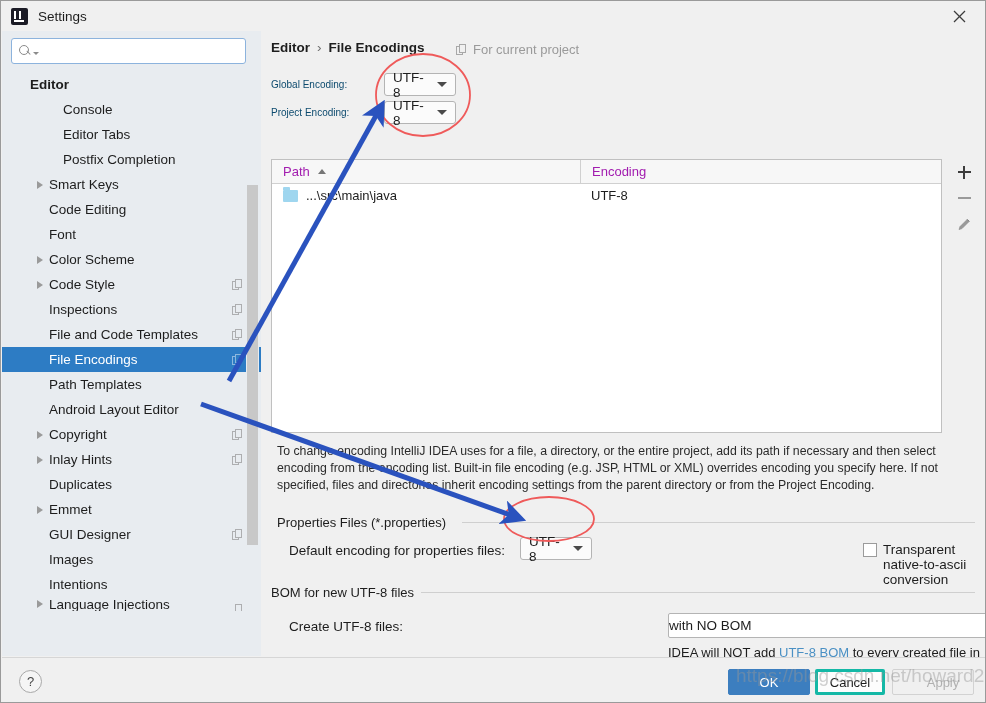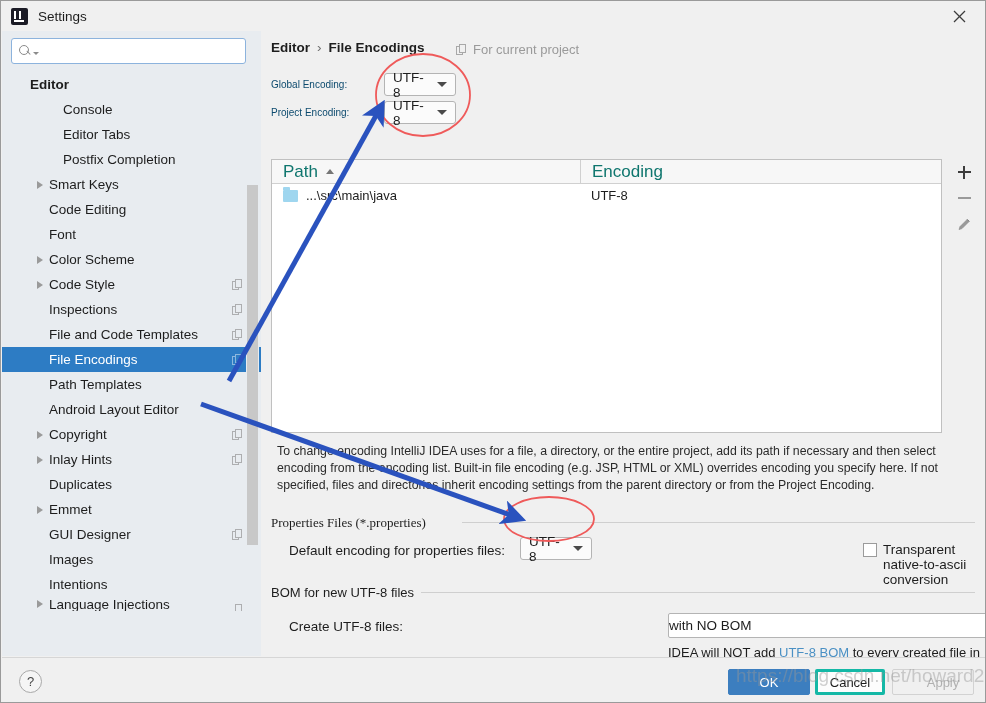--- a/index.html
+++ b/index.html
@@ -239,21 +239,21 @@
     border: 1px solid #c0c0c0;
   }
   #thead {
     height: 24px;
     background: #f7f7f7;
     border-bottom: 1px solid #d0d0d0;
     display: flex; align-items: center;
     position: relative;
   }
   #thead .th {
-    font-size: 17px; color: #0f766e;
+    font-size: 13px; color: #a21caf;
     display: flex; align-items: center;
     height: 100%;
   }
   #thead .th.path { width: 308px; padding-left: 11px; }
   #thead .th.enc { padding-left: 11px; border-left: 1px solid #d0d0d0; flex: 1; }
   #thead .sortarrow {
     margin-left: 8px;
     width: 0; height: 0;
     border-left: 4.5px solid transparent;
     border-right: 4.5px solid transparent;
@@ -629,21 +629,21 @@
       <div class="tbtn">
         <svg width="15" height="15" viewBox="0 0 15 15">
           <path d="M2 12.6 L3 9.6 L10.2 2.4 L12.2 4.4 L5 11.6 Z" fill="#9a9a9a" stroke="#8a8a8a" stroke-width="0.6"></path>
           <path d="M10.2 2.4 L12.2 4.4" stroke="#7c7c7c" stroke-width="1"></path>
         </svg>
       </div>
     </div>
 
     <div id="desc">To change encoding IntelliJ IDEA uses for a file, a directory, or the entire project, add its path if necessary and then select encoding from the encoding list. Built-in file encoding (e.g. JSP, HTML or XML) overrides encoding you specify here. If not specified, files and directories inherit encoding settings from the parent directory or from the Project Encoding.</div>
 
-    <div class="grouptitle" style="left:9px; top:484px;font-family:Liberation Serif, serif;">Properties Files (*.properties)</div>
+    <div class="grouptitle" style="left:15px; top:484px;">Properties Files (*.properties)</div>
     <div class="grouprule" style="left:200px; top:491px; width:513px;"></div>
 
     <div class="field-label" style="left:27px; top:512px;">Default encoding for properties files:</div>
     <div class="combo-sm" style="left:258px; top:506px; width:72px;">
       <span class="val">UTF-8</span>
       <span class="tri"></span>
     </div>
 
     <div id="chk-native"></div>
     <div id="chk-native-lbl">Transparent native-to-ascii conversion</div>

